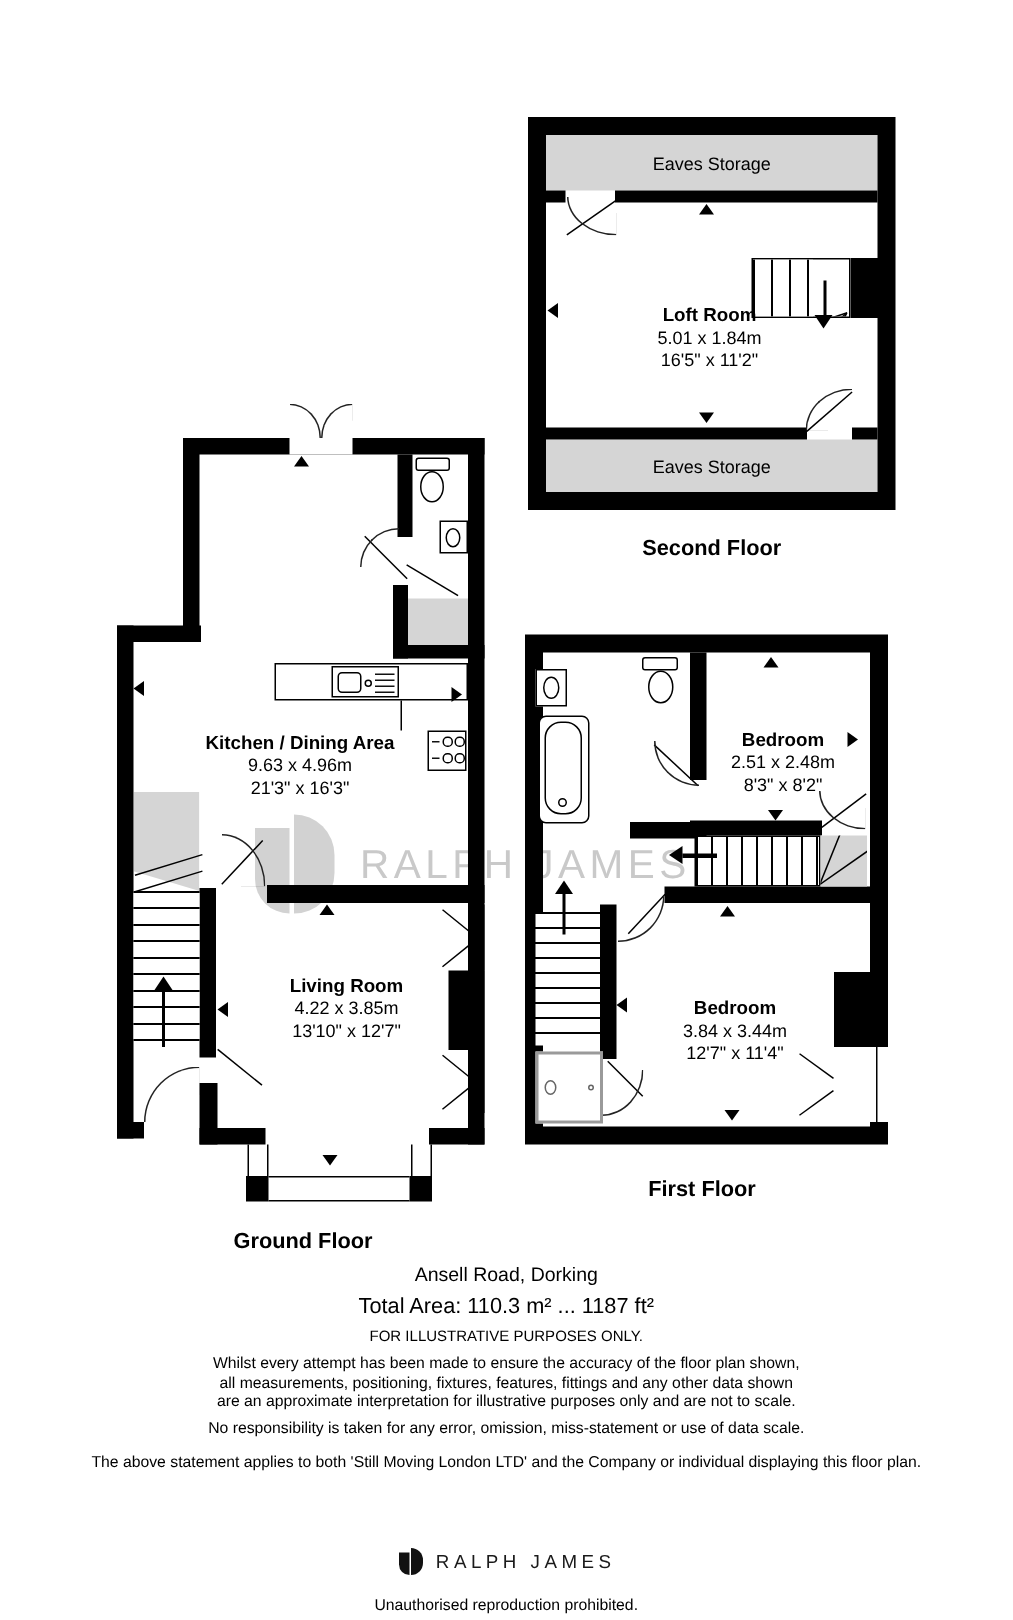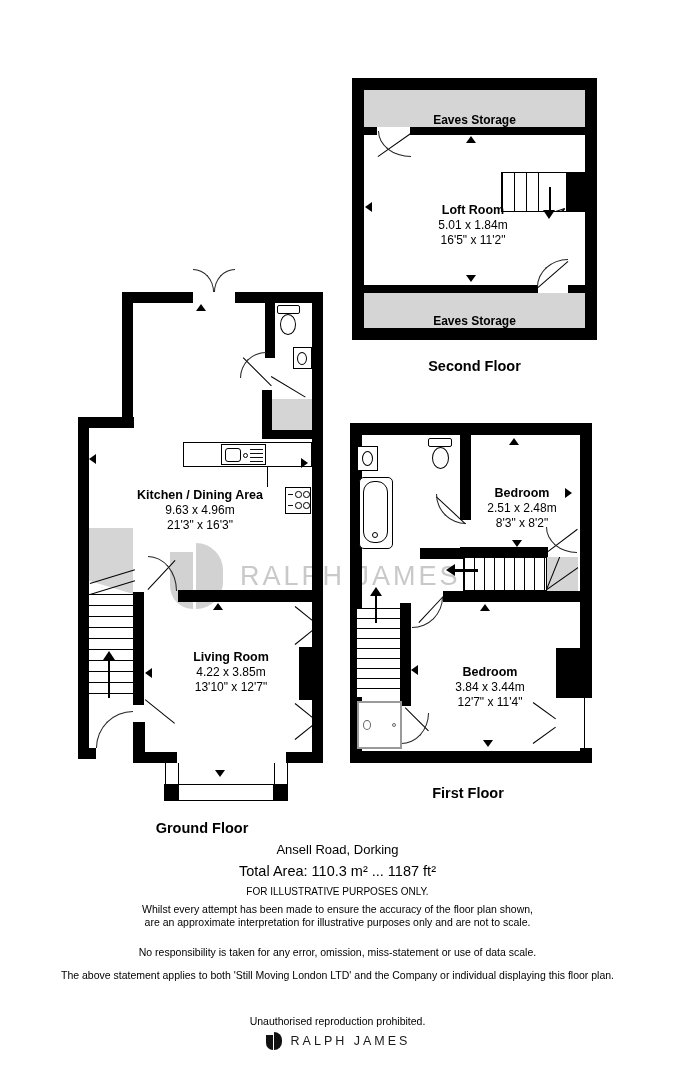--- a/index.html
+++ b/index.html
@@ -17,21 +17,21 @@
   .arc { position:absolute; z-index:5; }
   .tri { position:absolute; width:0; height:0; z-index:6; }
   .tu  { border-left:5px solid transparent; border-right:5px solid transparent; border-bottom:7px solid #000; }
   .td  { border-left:5px solid transparent; border-right:5px solid transparent; border-top:7px solid #000; }
   .tl  { border-top:5px solid transparent; border-bottom:5px solid transparent; border-right:7px solid #000; }
   .tr  { border-top:5px solid transparent; border-bottom:5px solid transparent; border-left:7px solid #000; }
   .lbl { position:absolute; text-align:center; z-index:7; }
   .room-name { font-weight:bold; font-size:12.5px; line-height:15px; }
   .room-dim  { font-size:12px; line-height:14.5px; }
   .floor-label { position:absolute; text-align:center; font-weight:bold; font-size:14.5px; z-index:7; }
-  .eaves { display:flex; align-items:flex-end; justify-content:center; font-weight:bold; font-size:12px; }
+  .eaves { display:flex; align-items:center; justify-content:center; font-weight:normal; font-size:12px; }
   .stairs { position:absolute; z-index:5; }
   .fix { position:absolute; z-index:6; }
   .watermark { position:absolute; left:168px; top:541px; height:70px; display:flex; align-items:center; z-index:1; }
   .wm-text { font-size:27px; letter-spacing:3px; color:#c9c9c9; font-weight:400; margin-left:16px; white-space:nowrap; }
   .footer-line { position:absolute; left:0; width:675px; text-align:center; z-index:7; }
   .small { font-size:10.5px; line-height:12.5px; }
   .brand-row { position:absolute; left:0; top:1031px; width:675px; display:flex; align-items:center; justify-content:center; gap:8px; z-index:7; }
   .brand-text { font-size:12.5px; letter-spacing:3px; color:#1a1a1a; }
 </style>
 </head>
@@ -257,25 +257,26 @@
       <div class="room-dim">12'7" x 11'4"</div>
     </div>
     <div class="floor-label" style="left:388px;top:785px;width:160px;">First Floor</div>
   </div>
 
   <div class="footer-line" style="top:842px;font-size:13px;">Ansell Road, Dorking</div>
   <div class="footer-line" style="top:863px;font-size:14.5px;">Total Area: 110.3 m² ... 1187 ft²</div>
   <div class="footer-line" style="top:886px;font-size:10px;">FOR ILLUSTRATIVE PURPOSES ONLY.</div>
   <div class="footer-line small" style="top:903px;">
     <div>Whilst every attempt has been made to ensure the accuracy of the floor plan shown,</div>
+    <div>all measurements, positioning, fixtures, features, fittings and any other data shown</div>
     <div>are an approximate interpretation for illustrative purposes only and are not to scale.</div>
   </div>
   <div class="footer-line small" style="top:946px;">No responsibility is taken for any error, omission, miss-statement or use of data scale.</div>
   <div class="footer-line small" style="top:969px;">The above statement applies to both 'Still Moving London LTD' and the Company or individual displaying this floor plan.</div>
-  <div class="footer-line small" style="top:991px;margin-top:24px;">Unauthorised reproduction prohibited.</div>
+  <div class="footer-line small" style="top:1040px;margin-top:24px;">Unauthorised reproduction prohibited.</div>
 
   <div class="brand-row">
     <span style="position:relative;width:18px;height:20px;display:inline-block;">
       <span class="abs" style="left:1px;top:4px;width:7px;height:15px;background:#111;border-radius:0 0 0 7px;"></span>
       <span class="abs" style="left:9px;top:1px;width:8px;height:18px;background:#111;border-radius:0 8px 8px 0;"></span>
     </span>
     <span class="brand-text">RALPH JAMES</span>
   </div>
 
 </div>

